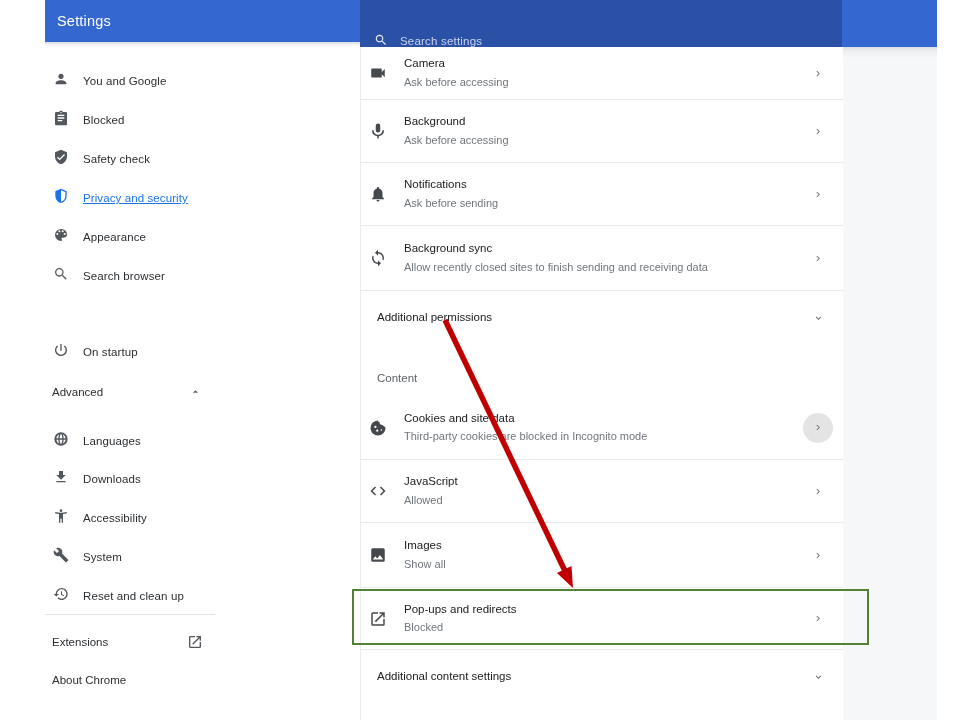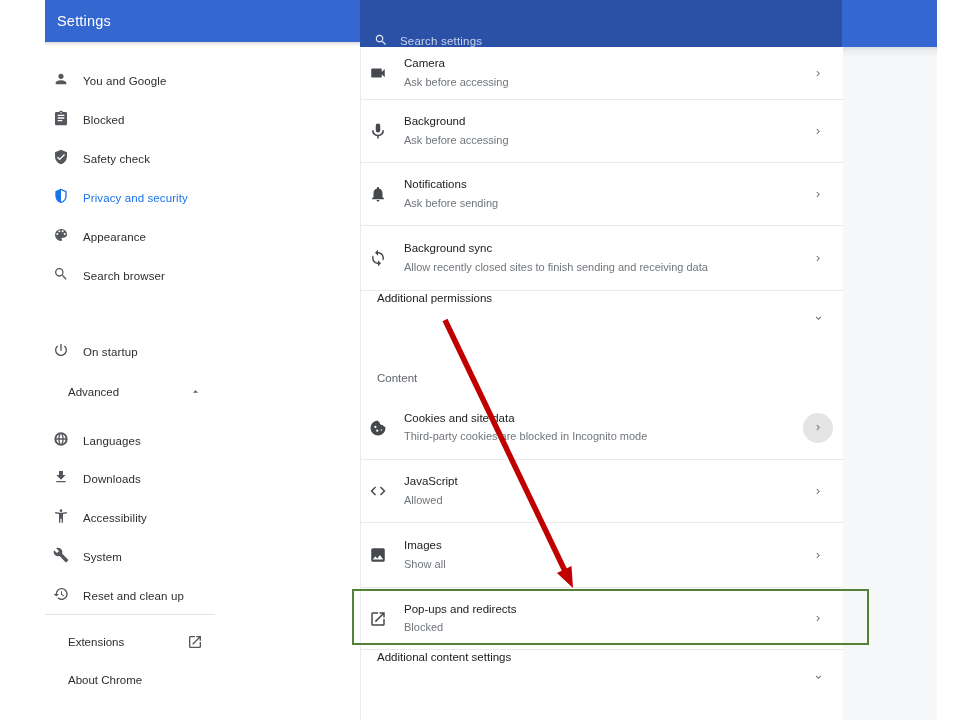--- a/index.html
+++ b/index.html
@@ -24,40 +24,40 @@
     background:linear-gradient(180deg,rgba(0,0,0,.14),rgba(0,0,0,0));}
 
   
   .gray-panel{position:absolute;left:843px;top:47px;width:94px;height:673px;
     background:linear-gradient(180deg,#dcdee1 0,#eceef0 4px,var(--page-gray) 11px);}
 
   
   .sidebar{position:absolute;left:45px;top:47px;width:315px;height:673px;background:#fff;}
   .side-item{position:absolute;left:8px;height:30px;display:flex;align-items:flex-end;gap:14px;cursor:pointer;}
   .side-item .lbl{font-size:11.5px;font-weight:500;color:#2b2e31;letter-spacing:.1px;}
-  .side-item.selected .lbl{color:var(--selected-blue);}
-  .side-head{position:absolute;left:23px;height:30px;display:flex;align-items:center;}
+  .side-item.selected .lbl{color:var(--selected-blue);text-decoration:underline;}
+  .side-head{position:absolute;left:7px;height:30px;display:flex;align-items:center;}
   .side-head .lbl{font-size:11.5px;font-weight:500;color:#2b2e31;}
   .side-divider{position:absolute;left:0;width:170px;height:1px;background:#e3e3e3;}
   .sicon{width:16px;height:16px;flex:0 0 16px;color:var(--icon-ink);}
 
   
   .card{position:absolute;left:360px;top:47px;width:483px;height:673px;background:#fff;
     border-left:1px solid #ececec;}
   .row{position:absolute;left:0;width:100%;display:flex;align-items:center;padding-left:8px;cursor:pointer;}
   .row.bordered{border-bottom:1px solid #e9e9e9;}
   .cicon{width:18px;height:18px;flex:0 0 18px;color:#45494d;}
   .rtext{margin-left:17px;display:flex;flex-direction:column;gap:3px;padding-right:60px;}
   .rt{font-size:11.5px;color:var(--title-ink);line-height:1.35;}
   .rs{font-size:11px;color:var(--sub-ink);line-height:1.35;}
   .chev{position:absolute;right:10px;top:50%;transform:translateY(-50%);width:30px;height:30px;
     display:flex;align-items:center;justify-content:center;color:#6d7276;}
   .chev svg{width:11px;height:11px;}
   .chev-circle{background:#e4e4e4;border-radius:50%;}
-  .expand-row{position:absolute;left:0;width:100%;display:flex;align-items:flex-start;padding-left:16px;cursor:pointer;}
+  .expand-row{position:absolute;left:0;width:100%;display:flex;align-items:center;padding-left:16px;cursor:pointer;}
   .expand-row .rt{font-size:11.5px;color:var(--title-ink);}
   .section-head{position:absolute;left:16px;display:flex;align-items:center;
     font-size:11.5px;font-weight:500;color:#5f6368;}
 
   
   .green-box{position:absolute;left:352px;top:589px;width:517px;height:56px;
     border:2px solid var(--hl-green);background:transparent;}
   .arrow-svg{position:absolute;left:0;top:0;width:960px;height:720px;pointer-events:none;}
 </style>
 </head>

